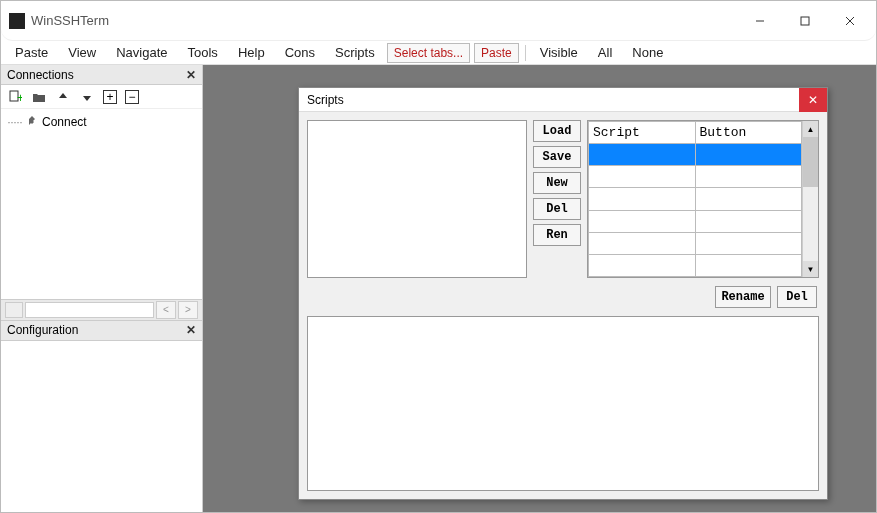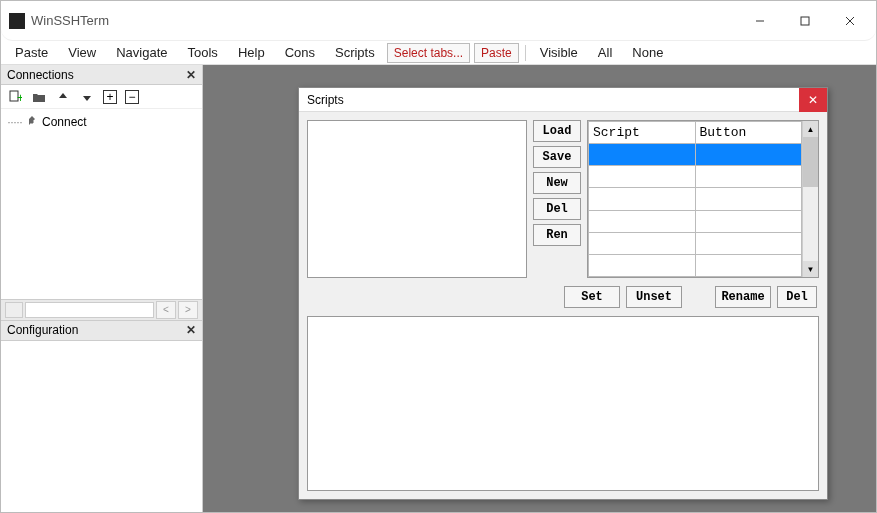--- a/index.html
+++ b/index.html
@@ -239,24 +239,20 @@
             </tbody>
               </table>
             <div class="vscroll">
               <div class="arrow up">▲</div>
               <div class="thumb"></div>
               <div class="arrow dn">▼</div>
             </div>
           </div>
         </div>
         <div class="dlg-row2">
-          <div class="left-group">
-            <div class="wbtn wide">Set</div>
-            <div class="wbtn wide">Unset</div>
-          </div>
           <div class="wbtn wide">Rename</div>
           <div class="wbtn" style="width:40px">Del</div>
         </div>
         <div class="dlg-row3"></div>
       </div>
     </div>
   </div>
 </div>
 
 </body></html>

